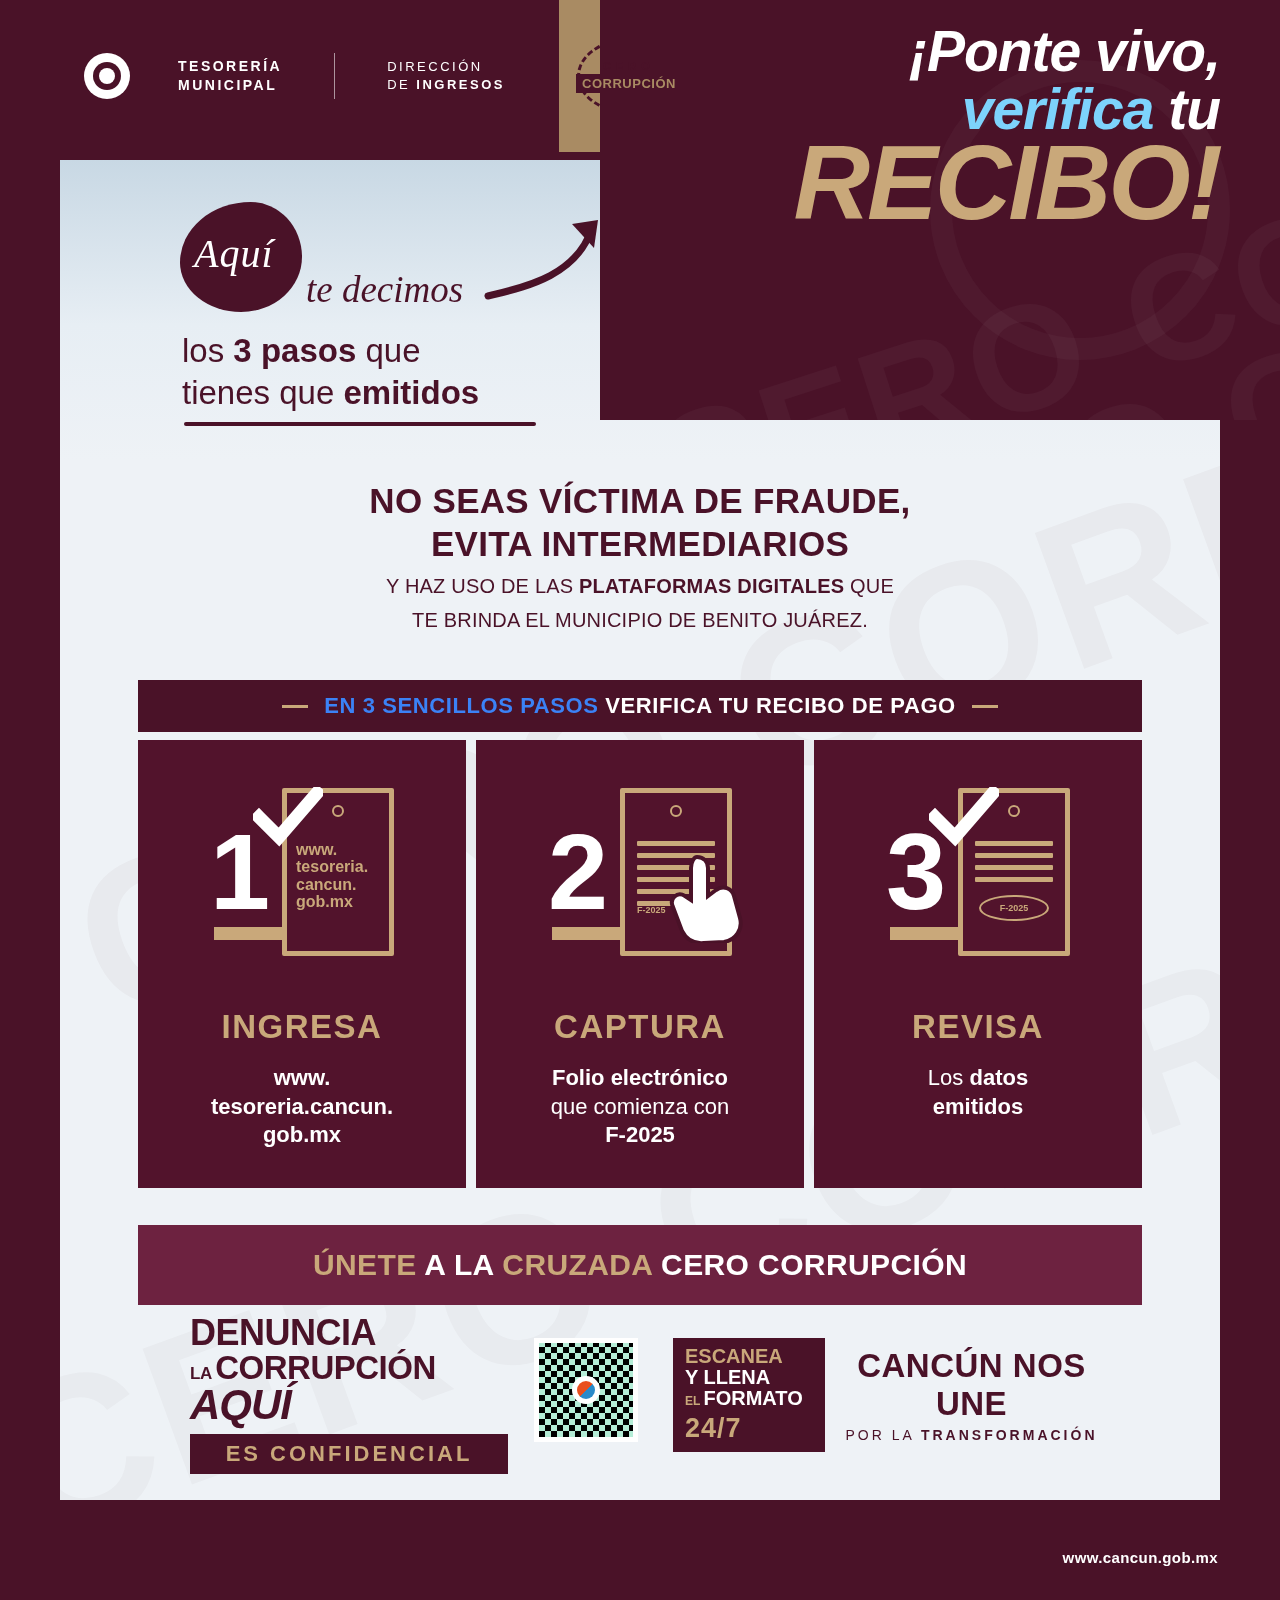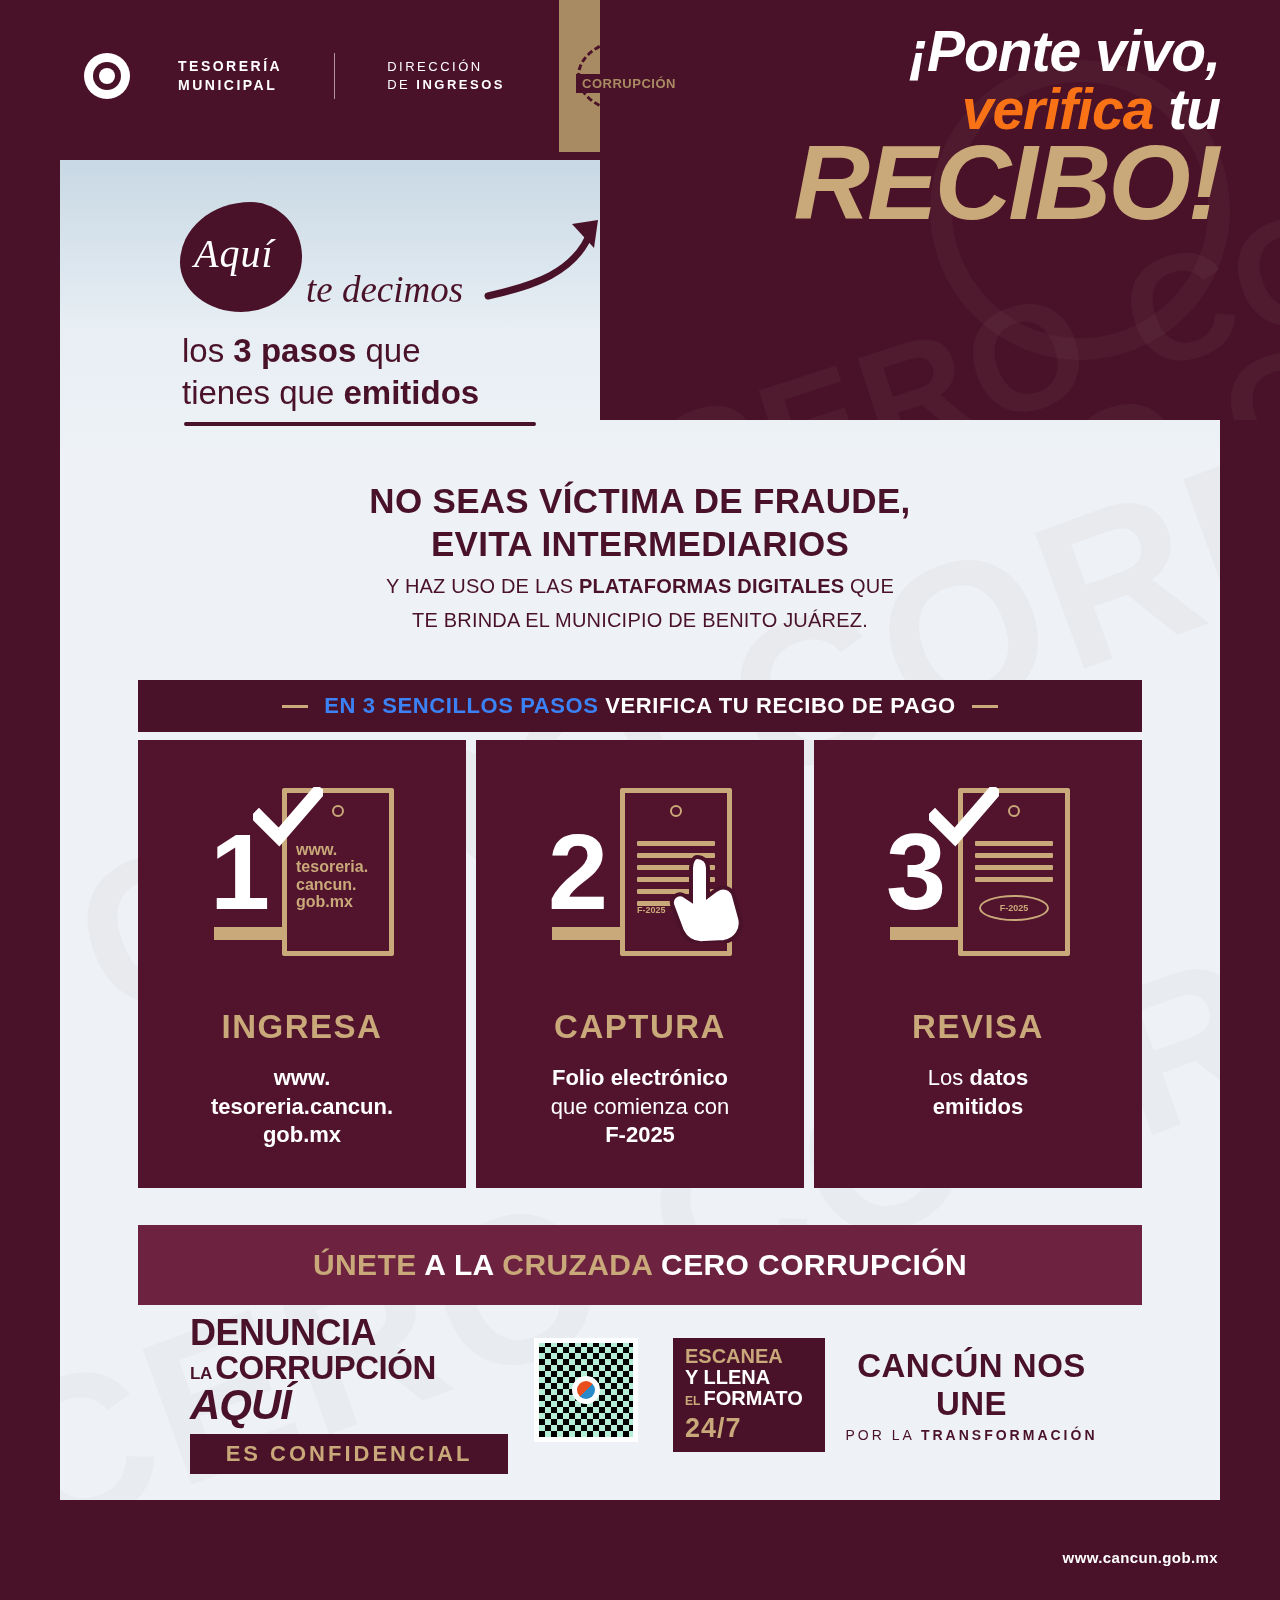--- a/index.html
+++ b/index.html
@@ -126,21 +126,21 @@
   }
   .headline .l1 {
     font-size: 57px; font-weight: bold; color: #ffffff;
     letter-spacing: -1px; line-height: 1.02;
     font-style: italic;
   }
   .headline .l2 {
     font-size: 57px; line-height: 1.02; color: #ffffff; font-style: italic;
     letter-spacing: -1px;
   }
-  .headline .l2 .light { font-weight: bold; color:#f97316;text-align:center; }
+  .headline .l2 .light { font-weight: bold; color:#7dd3fc;text-align:center; }
   .headline .l2 .tu { font-weight: bold; }
   .headline .l3 {
     font-size: 106px; font-weight: bold; color: #c9a87a;
     letter-spacing: -3px; line-height: .92; font-style: italic;
     margin-top: -4px;
   }
 
   .headline-bg {
     position: absolute;
     top: 0; left: 600px; right: 0;

